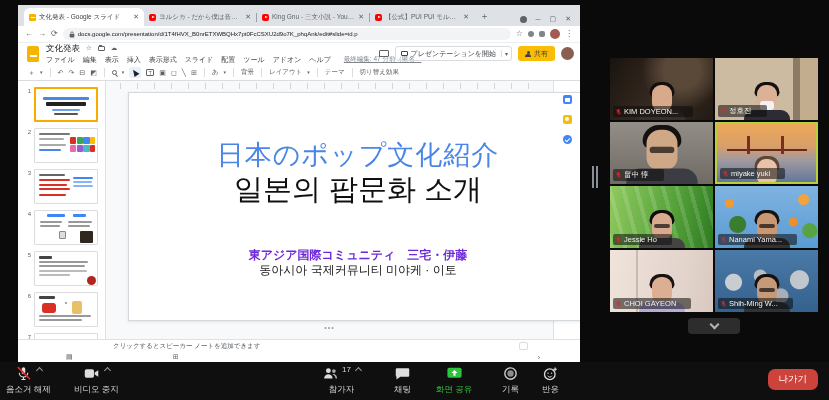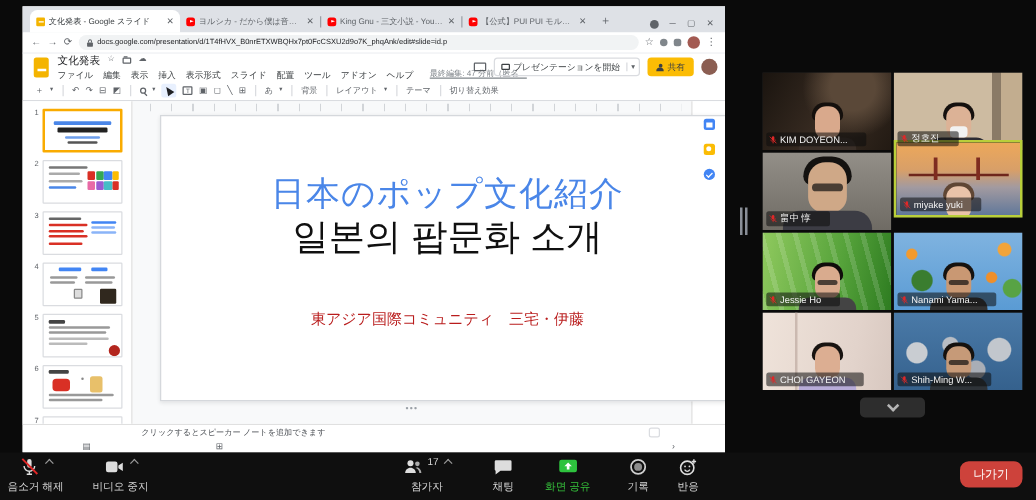--- a/index.html
+++ b/index.html
@@ -69,21 +69,21 @@
   .thumb-num{font-size:6px;color:#5f6368;width:7px;text-align:right;padding-top:1px;}
   .thumb{width:64px;height:35px;background:#fff;border:1px solid #dadce0;border-radius:1px;position:relative;overflow:hidden;flex:none;}
   .thumb-row.sel .thumb{border:2px solid #f9ab00;}
   .ln{position:absolute;border-radius:1px;}
 
   .canvas{flex:1;position:relative;}
   .ruler{position:absolute;left:14px;right:8px;top:2px;height:6px;background:repeating-linear-gradient(90deg,#bdc1c6 0 1px,transparent 1px 17px);opacity:.65;}
   .slide{position:absolute;left:22px;top:11px;width:460px;height:229px;background:#fff;border:1px solid #d5d8dc;box-shadow:0 1px 3px rgba(60,64,67,.12);}
   .s-title-ja{position:absolute;top:44px;width:100%;text-align:center;font-size:27px;color:#4a86e8;letter-spacing:1px;}
   .s-title-ko{position:absolute;top:77px;width:100%;text-align:center;font-size:29px;color:#101010;}
-  .s-sub-ja{position:absolute;top:154px;width:100%;text-align:center;font-size:12px;color:#b91c1c;}
+  .s-sub-ja{position:absolute;top:154px;width:100%;text-align:center;font-size:12px;color:#6d28d9;font-weight:bold;}
   .s-sub-ko{position:absolute;top:169px;width:100%;text-align:center;font-size:12px;color:#161616;}
   .canvas-dots{position:absolute;left:50%;transform:translateX(-50%);top:243px;color:#9aa0a6;font-size:7px;letter-spacing:1px;}
 
   .sidepanel{width:27px;background:#fff;border-left:1px solid #e0e0e0;display:flex;flex-direction:column;align-items:center;padding-top:14px;gap:11px;}
   .cal-ic{width:9px;height:9px;background:#4285f4;border-radius:2px;position:relative;}
   .cal-ic::after{content:"";position:absolute;left:2px;top:3px;width:5px;height:4px;background:#fff;}
   .keep-ic{width:9px;height:9px;background:#fbbc04;border-radius:2px;position:relative;}
   .keep-ic::after{content:"";position:absolute;left:2.5px;top:2px;width:4px;height:4px;border-radius:50%;background:#fff;}
   .tasks-ic{width:9px;height:9px;background:#4285f4;border-radius:50%;position:relative;}
   .tasks-ic::after{content:"";position:absolute;left:2px;top:2.5px;width:4px;height:2px;border-left:1.2px solid #fff;border-bottom:1.2px solid #fff;transform:rotate(-45deg);}
@@ -357,20 +357,21 @@
           <div class="thumb"></div>
         </div>
       </div>
 
       <div class="canvas">
         <div class="ruler"></div>
         <div class="slide">
           <div class="s-title-ja">日本のポップ文化紹介</div>
           <div class="s-title-ko">일본의  팝문화  소개</div>
           <div class="s-sub-ja">東アジア国際コミュニティ　三宅・伊藤</div>
+          <div class="s-sub-ko">동아시아  국제커뮤니티  미야케 · 이토</div>
         </div>
         <div class="canvas-dots">•••</div>
       </div>
 
       <div class="sidepanel">
         <span class="cal-ic"></span>
         <span class="keep-ic"></span>
         <span class="tasks-ic"></span>
         <span class="sp-div"></span>
         <span class="sp-plus">＋</span>
@@ -441,21 +442,21 @@
       <div class="nl">
         <svg width="7" height="8" viewBox="0 0 12 12">
             <rect x="4.3" y="1" width="3.4" height="6" rx="1.7" fill="#e02828"></rect>
             <path d="M3 5.5c0 1.7 1.3 3 3 3s3-1.3 3-3M6 8.5v2.2" stroke="#e02828" stroke-width="1" fill="none"></path>
             <path d="M1.5 1.5l9 9" stroke="#e02828" stroke-width="1.2"></path>
           </svg>
         <span>畠中 惇</span>
       </div>
     </div>
 
-    <div class="tile active" style="left:715px;top:112px">
+    <div class="tile active" style="left:715px;top:122px">
       <div class="bg bg4"></div>
       <div class="pp low" style="--skin:#e9c3a9;--hair:#5f4634;--shirt:#e8e4de">
           <span class="hr"></span>
           <span class="hd"></span>
         </div>
       <div class="nl">
         <svg width="7" height="8" viewBox="0 0 12 12">
             <rect x="4.3" y="1" width="3.4" height="6" rx="1.7" fill="#e02828"></rect>
             <path d="M3 5.5c0 1.7 1.3 3 3 3s3-1.3 3-3M6 8.5v2.2" stroke="#e02828" stroke-width="1" fill="none"></path>
             <path d="M1.5 1.5l9 9" stroke="#e02828" stroke-width="1.2"></path>

